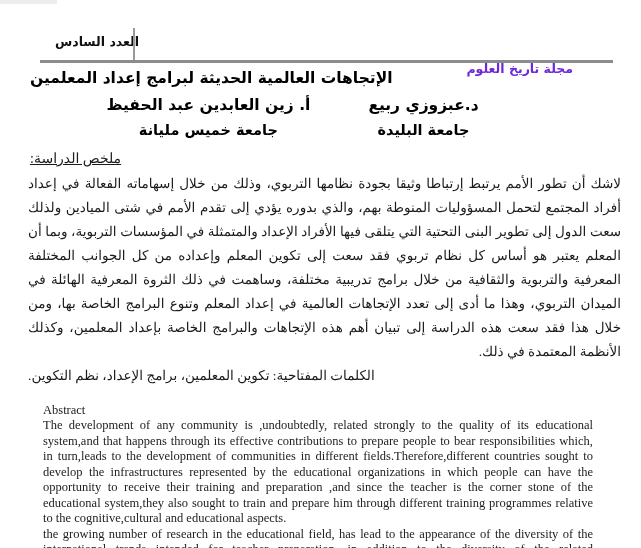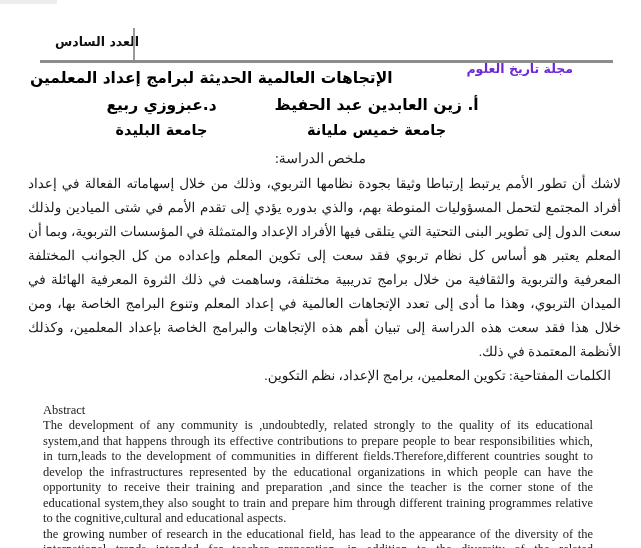--- a/index.html
+++ b/index.html
@@ -39,31 +39,32 @@
   .authors-row {
     display:flex; flex-direction:row; justify-content:center;
     gap:58px; transform:translateX(-28px);
   }
   .author-col { text-align:center; direction:rtl; font-family:"DejaVu Sans",sans-serif; }
   .author-name  { font-weight:bold; font-size:15.5px; line-height:25px; color:#000; white-space:nowrap; }
   .author-affil { font-weight:bold; font-size:14.5px; line-height:24px; color:#000; white-space:nowrap; }
 
   
   .summary-heading {
-    direction:rtl; text-align:center;
+    direction:rtl; text-align:left;
     font-size:14px; line-height:20px;
     margin:7px 30px 3px 30px;
+    text-decoration:underline;
   }
   .summary-body {
     direction:rtl; text-align:justify;
     font-size:13.5px; line-height:24px;
     margin:2px 20px 0 28px;
   }
   .keywords-ar {
-    direction:rtl; text-align:right;
+    direction:rtl; text-align:left;
     font-size:13.5px; line-height:24px;
     margin:0 30px 0 28px;
   }
 
   
   .abstract-heading {
     direction:ltr; font-size:12.5px; line-height:15px;
     margin:15px 38px 0 43px;
   }
   .abstract-par {
@@ -81,26 +82,26 @@
 
   <div class="journal-name">مجلة تاريخ العلوم</div>
   <div class="issue-label">العدد السادس</div>
   <div class="v-divider"></div>
   <div class="h-rule"></div>
 
   <h1 class="article-title">الإتجاهات العالمية الحديثة لبرامج إعداد المعلمين</h1>
 
   <div class="authors-row">
     <div class="author-col">
+      <div class="author-name">أ. زين العابدين عبد الحفيظ</div>
+      <div class="author-affil">جامعة خميس مليانة</div>
+    </div>
+    <div class="author-col">
       <div class="author-name">د.عبزوزي ربيع</div>
       <div class="author-affil">جامعة البليدة</div>
-    </div>
-    <div class="author-col">
-      <div class="author-name">أ. زين العابدين عبد الحفيظ</div>
-      <div class="author-affil">جامعة خميس مليانة</div>
     </div>
   </div>
 
   <div class="summary-heading">ملخص الدراسة:</div>
 
   <p class="summary-body">لاشك أن تطور الأمم يرتبط إرتباطا وثيقا بجودة نظامها التربوي، وذلك من خلال إسهاماته الفعالة في إعداد أفراد المجتمع لتحمل المسؤوليات المنوطة بهم، والذي بدوره يؤدي إلى تقدم الأمم في شتى الميادين ولذلك سعت الدول إلى تطوير البنى التحتية التي يتلقى فيها الأفراد الإعداد والمتمثلة في المؤسسات التربوية، وبما أن المعلم يعتبر هو أساس كل نظام تربوي فقد سعت إلى تكوين المعلم وإعداده من كل الجوانب المختلفة المعرفية والتربوية والثقافية من خلال برامج تدريبية مختلفة، وساهمت في ذلك الثروة المعرفية الهائلة في الميدان التربوي، وهذا ما أدى إلى تعدد الإتجاهات العالمية في إعداد المعلم وتنوع البرامج الخاصة بها، ومن خلال هذا فقد سعت هذه الدراسة إلى تبيان أهم هذه الإتجاهات والبرامج الخاصة بإعداد المعلمين، وكذلك الأنظمة المعتمدة في ذلك.</p>
 
   <p class="keywords-ar">الكلمات المفتاحية: تكوين المعلمين، برامج الإعداد، نظم التكوين.</p>
 
   <div class="abstract-heading">Abstract</div>

